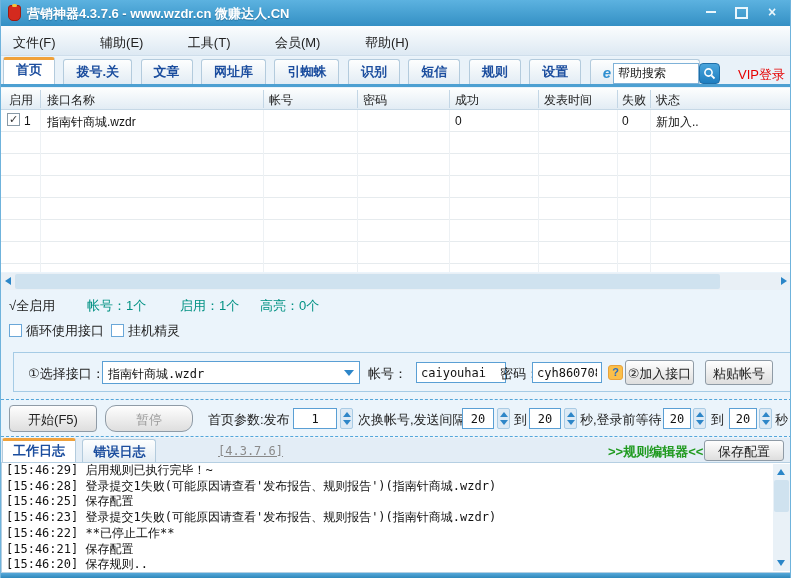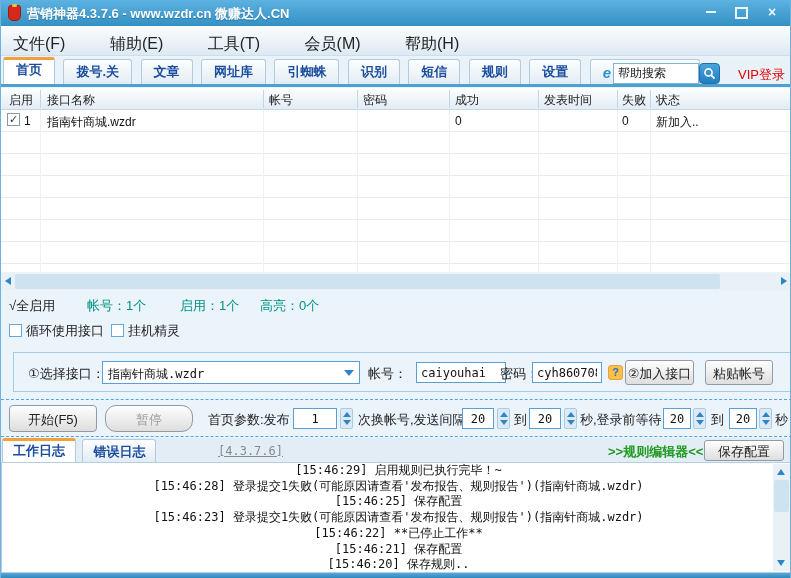--- a/index.html
+++ b/index.html
@@ -14,21 +14,21 @@
   .title-icon::before { content:""; position:absolute; left:3px; top:-2px; width:5px; height:3px; background:#f5c23c; border-radius:2px; }
   .title-text { position:absolute; left:26px; top:5px; font-size:13px; font-weight:bold; text-shadow:0 1px 1px rgba(0,60,100,.4); }
   .winbtn { position:absolute; top:4px; width:26px; height:17px; text-align:center; color:#eaf6fc; font-size:12px; line-height:16px; cursor:default; }
   .winbtn.min::after { content:""; display:inline-block; width:10px; border-bottom:2px solid #eaf6fc; margin-bottom:3px; }
   .winbtn.max::after { content:""; display:inline-block; width:9px; height:8px; border:2px solid #eaf6fc; margin-top:3px; }
   .winbtn.close { font-size:14px; font-weight:bold; }
 
   
   .menubar { position:absolute; top:26px; left:0; width:791px; height:30px;
     background:linear-gradient(#fbfdfe,#dde9f3); border-bottom:1px solid #cfdeeb; }
-  .menu-item { display:inline-block; margin:6px 0 0 0; padding:2px 8px; font-size:16px; color:#222;text-align:right; }
+  .menu-item { display:inline-block; margin:6px 0 0 0; padding:2px 8px; font-size:13px; color:#222;text-align:right; }
   .menubar .menu-item:first-child { margin-left:4px; }
   .menu-item + .menu-item { margin-left:24px; }
 
   
   .tabbar { position:absolute; top:57px; left:0; width:791px; height:27px; background:#e9f2f9; }
   .tabline { position:absolute; top:84px; left:0; width:791px; height:3px; background:#4da0d2; }
   .tab { position:relative; display:inline-block; height:25px; margin:2px 2px 0 2px; padding:3px 12px 0 12px;
     background:linear-gradient(#fdfefe,#e2ecf4); border:1px solid #b3cbdd; border-bottom:none;
     border-radius:3px 3px 0 0; font-size:13px; font-weight:bold; color:#1b4d9e; vertical-align:bottom; }
   .tab.active { background:#fff; border-top:3px solid #f0a13a; padding-top:1px; height:27px; margin-top:0; }
@@ -96,21 +96,21 @@
   .logtabs { position:absolute; top:438px; left:0; width:791px; height:24px; background:#e3edf6; }
   .ltab { position:relative; display:inline-block; height:23px; margin:1px 1px 0 1px; padding:3px 10px 0 10px;
     background:linear-gradient(#fdfefe,#e2ecf4); border:1px solid #b3cbdd; border-bottom:none; border-radius:3px 3px 0 0;
     font-size:13px; font-weight:bold; color:#1b4d9e; vertical-align:bottom; }
   .ltab.active { background:#fff; border-top:3px solid #f0a13a; padding-top:1px; height:24px; margin-top:0; }
   .log-version { position:absolute; left:217px; top:6px; font-size:12px; color:#8a8a8a; font-family:"DejaVu Sans Mono",monospace;text-decoration:underline; }
   .rule-editor { position:absolute; left:607px; top:5px; font-size:13px; font-weight:bold; color:#1f9a1f; }
   .save-btn { position:absolute; left:703px; top:2px; width:80px; height:21px; padding-top:2px; }
 
   .logarea { position:absolute; top:462px; left:0; width:791px; height:111px; background:#fff; border:1px solid #b5cfe2; overflow:hidden; }
-  .logline { font-family:"DejaVu Sans Mono","Liberation Mono",monospace; font-size:12px; line-height:15.7px; color:#111; padding-left:4px; white-space:nowrap;text-align:center; }
+  .logline { font-family:"DejaVu Sans Mono","Liberation Mono",monospace; font-size:12px; line-height:15.7px; color:#111; padding-left:4px; white-space:nowrap; }
 
   .vscroll { position:absolute; right:1px; top:1px; width:17px; height:107px; background:#e9f1f7; }
   .vthumb { position:absolute; left:1px; top:16px; width:15px; height:32px; background:#cfe2ef; border-radius:2px; }
   .varrow { position:absolute; left:4px; width:0; height:0; }
   .varrow.up { top:5px; border-left:4px solid transparent; border-right:4px solid transparent; border-bottom:6px solid #2b86c8; }
   .varrow.down { bottom:5px; border-left:4px solid transparent; border-right:4px solid transparent; border-top:6px solid #2b86c8; }
 
   .bottomstrip { position:absolute; top:573px; left:0; width:791px; height:5px; background:linear-gradient(#56a9da,#2f87ba); }
 </style>
 </head>

